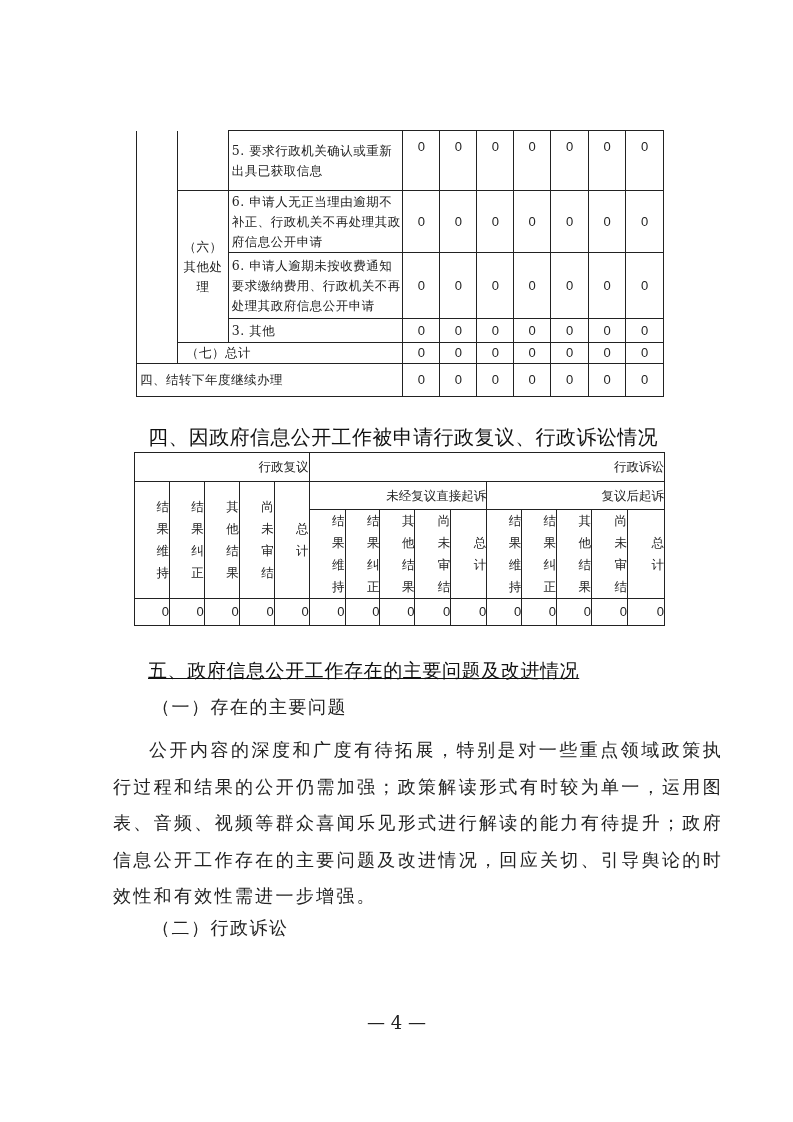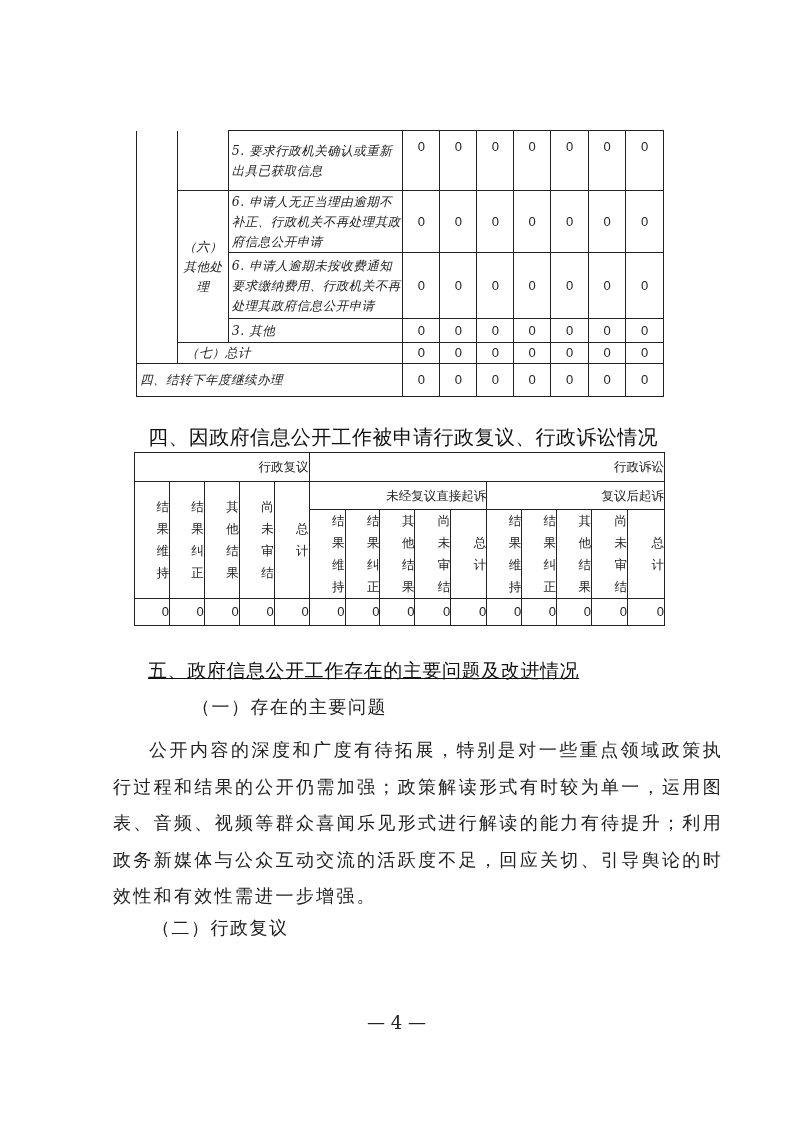--- a/index.html
+++ b/index.html
@@ -1,30 +1,30 @@
 <!DOCTYPE html>
 <html><head>
 <meta charset="utf-8">
 <style>
   html, body { margin:0; padding:0; background:#ffffff; }
   body { width:793px; height:1122px; position:relative; overflow:hidden; color:#222; font-family:"DejaVu Serif", serif; }
   table { border-collapse:collapse; position:absolute; }
   td { border:1.3px solid #222; padding:0; font-size:12.5px; line-height:20px; vertical-align:middle; }
   .num { text-align:center; font-family:"Liberation Sans", sans-serif; font-size:13px; }
-  .lbl { padding-left:3px; text-align:left; letter-spacing:0.5px;font-style:italic; }
+  .lbl { padding-left:3px; text-align:left; letter-spacing:0.5px; }
   #t1 { left:136px; top:130px; width:528px; }
   #t1 td.noTop { border-top:none; }
   #t2 { left:134px; top:452px; width:531px; }
   #t2 td { text-align:right; }
   #t2 .vt { line-height:22px; font-size:12.5px; }
   .h { position:absolute; color:#111;text-align:right; }
   #sec4 { left:148px; top:424px; font-family:"DejaVu Sans", sans-serif; font-size:20px; letter-spacing:0.4px; }
   #sec5 { left:148px; top:658px; font-family:"DejaVu Sans", sans-serif; font-size:19px; letter-spacing:0.6px;text-decoration:underline; }
   .sub { position:absolute; font-size:18px; letter-spacing:1.5px; color:#222; }
-  #sub1 { left:152px; top:695px;margin-left:40px; }
+  #sub1 { left:152px; top:695px; }
   #sub2 { left:152px; top:916px; }
   #para { position:absolute; left:113px; top:732px; width:610px; font-size:18px; line-height:36.5px; letter-spacing:2.3px; text-indent:36px; text-align:justify; color:#222; }
   #pagenum { position:absolute; left:0; width:793px; top:1012px; text-align:center; font-size:18px; color:#222; }
 </style>
 </head>
 <body>
 
 <table id="t1">
   <colgroup>
     <col style="width:41px">
@@ -170,16 +170,16 @@
     <td class="num">0</td>
     <td class="num">0</td>
     <td class="num">0</td>
     <td class="num">0</td>
   </tr>
 </tbody>
   </table>
 
 <div id="sec5" class="h">五、政府信息公开工作存在的主要问题及改进情况</div>
 <div id="sub1" class="sub">（一）存在的主要问题</div>
-<div id="para">公开内容的深度和广度有待拓展，特别是对一些重点领域政策执行过程和结果的公开仍需加强；政策解读形式有时较为单一，运用图表、音频、视频等群众喜闻乐见形式进行解读的能力有待提升；利用政务新媒体与公众互动交流的活跃度不足，回应关切、引导舆论的时效性和有效性需进一步增强。</div>
-<div id="sub2" class="sub">（二）行政复议</div>
+<div id="para">公开内容的深度和广度有待拓展，特别是对一些重点领域政策执行过程和结果的公开仍需加强；政策解读形式有时较为单一，运用图表、音频、视频等群众喜闻乐见形式进行解读的能力有待提升；政府信息公开工作存在的主要问题及改进情况，回应关切、引导舆论的时效性和有效性需进一步增强。</div>
+<div id="sub2" class="sub">（二）行政诉讼</div>
 
 <div id="pagenum">— 4 —</div>
 
 </body></html>

